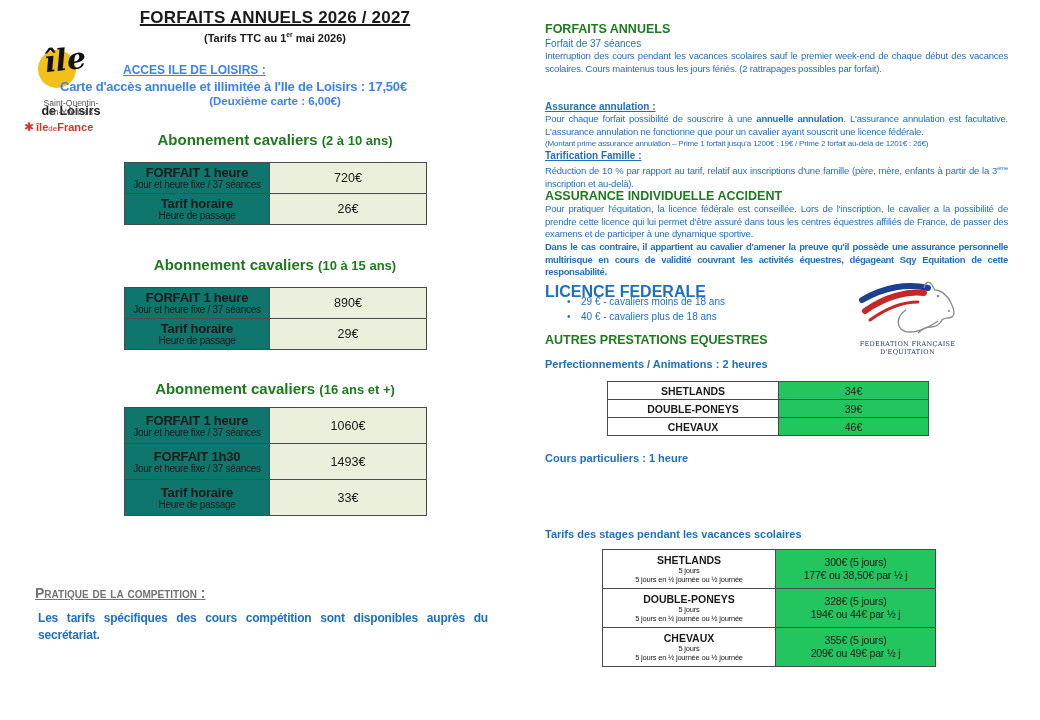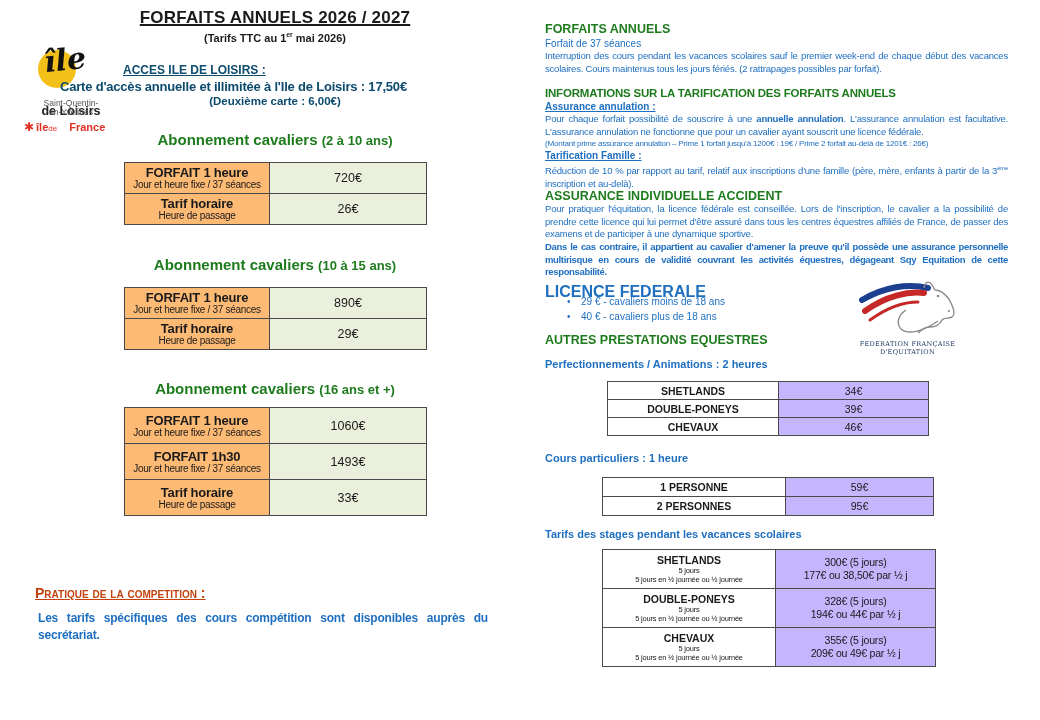--- a/index.html
+++ b/index.html
@@ -23,40 +23,40 @@
   .idl-script{position:absolute;left:18px;top:-2px;font-family:"DejaVu Serif",serif;
     font-style:italic;font-weight:bold;font-size:30px;transform:rotate(-6deg);color:#111;}
   .idl-line2{position:absolute;left:0;top:40px;width:90px;font-size:12.5px;
     font-weight:bold;color:#222;margin-top:20px;}
   .idl-line3{position:absolute;left:0;top:54px;width:90px;font-size:8.5px;color:#555;}
   .idl-line4{position:absolute;left:0;top:63px;width:90px;font-size:8.5px;color:#555;}
   .idf-logo{left:24px;top:120px;width:110px;font-size:11px;color:#e03127;white-space:nowrap;}
   .idf-star{font-size:12px;margin-right:2px;}
   .idf-ile{font-weight:bold;}
   .idf-de{font-size:8px;}
-  .idf-france{font-weight:bold;margin-left:12px;}
-
-  .access{left:60px;top:63px;width:430px;color:#0c4a6e;font-weight:bold;}
+  .idf-france{font-weight:bold;}
+
+  .access{left:60px;top:63px;width:430px;color:#3b82f6;font-weight:bold;}
   .access-h{display:block;margin-left:63px;font-size:12px;text-decoration:underline;white-space:nowrap;}
   .access-l1{display:block;text-align:left;font-size:13px;margin-top:2px;white-space:nowrap;letter-spacing:-.2px;}
   .access-l2{display:block;text-align:center;font-size:11.5px;margin-top:1px;white-space:nowrap;}
 
   .sub-h{width:330px;left:110px;text-align:center;white-space:nowrap;
     color:#1e7b1d;font-weight:bold;font-size:15px;}
   .sub-h .age{font-size:13px;}
   .ltable{left:124px;border-collapse:collapse;}
   .ltable td{border:1px solid #4a4a4a;text-align:center;vertical-align:middle;padding:0;}
-  .ltable td.lbl{width:144px;background:#fdba74;}
+  .ltable td.lbl{width:144px;background:#0f766e;}
   .ltable td.prc{width:156px;background:#eaf0dc;font-size:12.5px;}
   .ltable .rl{display:block;font-weight:bold;font-size:13px;line-height:13px;letter-spacing:-.2px;}
   .ltable .rs{display:block;font-size:10px;line-height:11px;letter-spacing:-.3px;}
   .t2r td{height:30px;}
   .t4r td{height:35px;}
 
-  .comp-h{left:35px;top:585px;font-size:14px;font-weight:bold;color:#c2410c;
+  .comp-h{left:35px;top:585px;font-size:14px;font-weight:bold;color:#737373;
     font-variant:small-caps;text-decoration:underline;white-space:nowrap;}
   .comp-t{left:38px;top:610px;width:450px;font-size:12px;font-weight:bold;
     color:#1f6fc0;text-align:justify;line-height:17px;letter-spacing:-.2px;}
 
   
   .rc{left:545px;top:0;width:463px;height:720px;}
   .rc .sec-h{position:absolute;font-size:12.5px;font-weight:bold;color:#1e7b1d;white-space:nowrap;}
   .rc .sec-h.long{font-size:11.5px;letter-spacing:-.2px;}
   .rc .lab{position:absolute;font-size:10px;font-weight:bold;color:#1f6fc0;
     text-decoration:underline;white-space:nowrap;}
@@ -65,21 +65,21 @@
   .rc .body.bold{font-weight:bold;letter-spacing:-.35px;}
   .rc .tiny{position:absolute;font-size:8px;color:#1f6fc0;white-space:nowrap;letter-spacing:-.2px;}
   .rc .line{position:absolute;font-size:10px;color:#1f6fc0;white-space:nowrap;}
   .rc .bullet{position:absolute;font-size:10px;color:#1f6fc0;white-space:nowrap;padding-left:36px;}
   .rc .bullet::before{content:"\2022";position:absolute;left:22px;}
   .rc .tbl-h{position:absolute;font-size:11px;font-weight:bold;color:#1f6fc0;white-space:nowrap;}
 
   .rtable{position:absolute;border-collapse:collapse;}
   .rtable td{border:1px solid #4a4a4a;text-align:center;vertical-align:middle;padding:0;}
   .rtable td.lbl{background:#fff;font-weight:bold;font-size:10.5px;}
-  .rtable td.prc{background:#c4b5fd;font-size:10.5px;text-align:center;}
+  .rtable td.prc{background:#22c55e;font-size:10.5px;text-align:center;}
   .perf td{height:17px;}
   .perf td.lbl{width:170px;} .perf td.prc{width:149px;}
   .cour td{height:18px;}
   .cour td.lbl{width:182px;} .cour td.prc{width:147px;}
   .stag td{height:38px;}
   .stag td.lbl{width:172px;} .stag td.prc{width:159px;}
   .stag .rl{display:block;font-weight:bold;font-size:10.5px;line-height:11px;}
   .stag .rs{display:block;font-weight:normal;font-size:7.5px;line-height:9px;letter-spacing:-.2px;}
   .stag .p1,.stag .p2{display:block;font-size:10.5px;line-height:13px;letter-spacing:-.2px;}
 
@@ -185,21 +185,20 @@
 
 <div class="abs comp-h">Pratique de la competition :</div>
 <div class="abs comp-t">Les tarifs spécifiques des cours compétition sont disponibles auprès du secrétariat.</div>
 
 <div class="abs rc">
 
   <div class="sec-h" style="top:22px;">FORFAITS ANNUELS</div>
   <div class="line" style="top:38px;">Forfait de 37 séances</div>
   <div class="body" style="top:50px;">Interruption des cours pendant les vacances scolaires sauf le premier week-end de chaque début des vacances scolaires. Cours maintenus tous les jours fériés. (2 rattrapages possibles par forfait).</div>
 
-  <div class="sec-h long" style="top:87px;">INFORMATIONS SUR LA TARIFICATION DES FORFAITS ANNUELS</div>
   <div class="lab" style="top:101px;">Assurance annulation :</div>
   <div class="body" style="top:113px;"><span>Pour chaque forfait possibilité de souscrire à une </span><span class="b">annuelle annulation</span><span>. L'assurance annulation est facultative. L'assurance annulation ne fonctionne que pour un cavalier ayant souscrit une licence fédérale.</span></div>
   <div class="tiny" style="top:139px;">(Montant prime assurance annulation – Prime 1 forfait jusqu'à 1200€ : 19€ / Prime 2 forfait au-delà de 1201€ : 26€)</div>
   <div class="lab" style="top:150px;">Tarification Famille :</div>
   <div class="body" style="top:162px;"><span>Réduction de 10 % par rapport au tarif, relatif aux inscriptions d'une famille (père, mère, enfants à partir de la 3</span><sup>ème</sup><span> inscription et au-delà).</span></div>
 
   <div class="sec-h" style="top:189px;">ASSURANCE INDIVIDUELLE ACCIDENT</div>
   <div class="body" style="top:203px;">Pour pratiquer l'équitation, la licence fédérale est conseillée. Lors de l'inscription, le cavalier a la possibilité de prendre cette licence qui lui permet d'être assuré dans tous les centres équestres affiliés de France, de passer des examens et de participer à une dynamique sportive.</div>
   <div class="body bold" style="top:241px;">Dans le cas contraire, il appartient au cavalier d'amener la preuve qu'il possède une assurance personnelle multirisque en cours de validité couvrant les activités équestres, dégageant Sqy Equitation de cette responsabilité.</div>
 
@@ -235,32 +234,20 @@
           <td class="prc">39€</td>
         </tr>
     <tr>
           <td class="lbl">CHEVAUX</td>
           <td class="prc">46€</td>
         </tr>
   </tbody>
     </table>
 
   <div class="tbl-h" style="top:452px;">Cours particuliers : 1 heure</div>
-  <table class="rtable cour" style="left:57px;top:477px;">
-    <tbody>
-        <tr>
-          <td class="lbl">1 PERSONNE</td>
-          <td class="prc">59€</td>
-        </tr>
-    <tr>
-          <td class="lbl">2 PERSONNES</td>
-          <td class="prc">95€</td>
-        </tr>
-  </tbody>
-    </table>
 
   <div class="tbl-h" style="top:528px;">Tarifs des stages pendant les vacances scolaires</div>
   <table class="rtable stag" style="left:57px;top:549px;">
     <tbody>
         <tr>
       <td class="lbl">
             <span class="rl">SHETLANDS</span>
             <span class="rs">5 jours</span>
             <span class="rs">5 jours en ½ journée ou ½ journée</span>
           </td>

